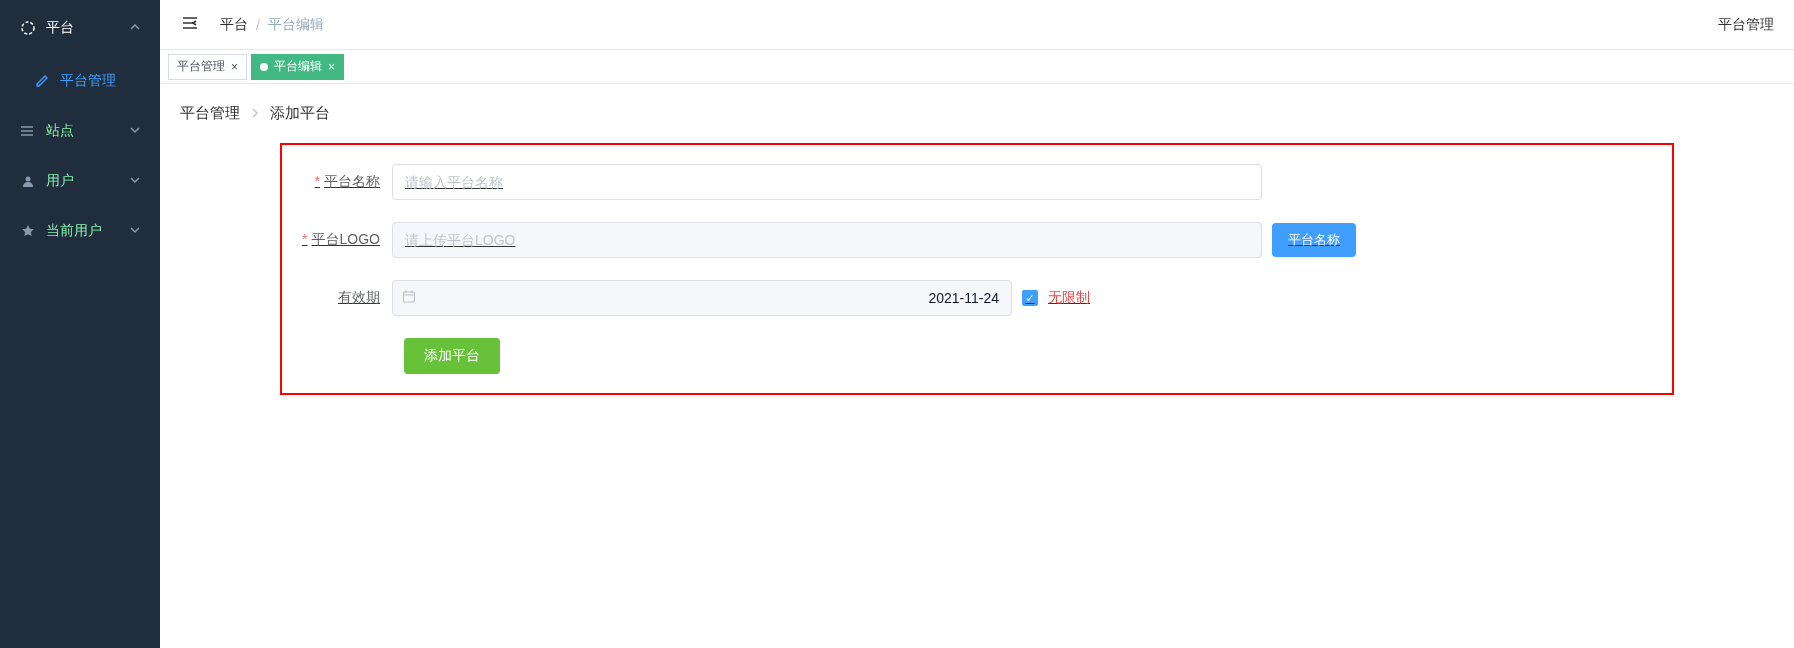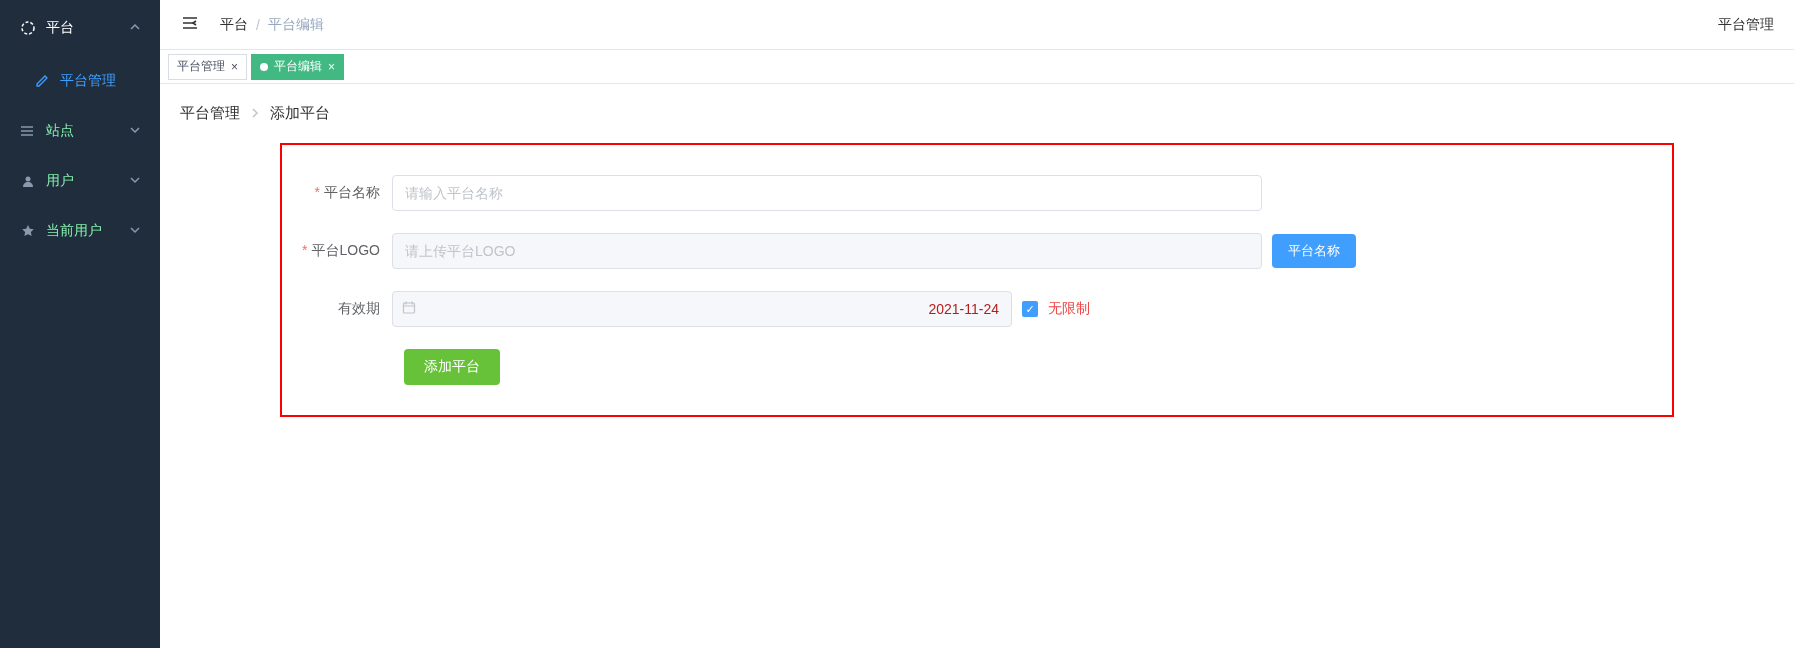--- a/index.html
+++ b/index.html
@@ -39,28 +39,28 @@
 .tab { height: 26px; border: 1px solid #d8dce5; display: inline-flex; align-items: center; padding: 0 8px; font-size: 12px; color: #495060; background: #fff; cursor: pointer; gap: 6px; }
 .tab.active { background: #42b983; color: #fff; border-color: #42b983; }
 .tab .dot { width: 8px; height: 8px; border-radius: 50%; background: #fff; display: inline-block; }
 .tab .close { font-size: 12px; cursor: pointer; }
 
 
 .content { padding: 20px; }
 .inner-breadcrumb { display: flex; align-items: center; gap: 10px; font-size: 15px; color: #303133; margin-bottom: 20px; }
 .inner-breadcrumb .sep { color: #c0c4cc; font-size: 13px; }
 
-.form-box { border: 2px solid #ff0000; padding: 30px 20px; margin: 0 100px 0 100px; }
+.form-box { border: 2px solid #ff0000; padding: 19px 20px; margin: 0 100px 0 100px; text-decoration: underline; }
 .form-row { display: flex; align-items: center; margin-bottom: 22px; }
 .form-label { width: 90px; text-align: right; padding-right: 12px; color: #606266; font-size: 14px; }
 .form-label .req { color: #f56c6c; margin-right: 4px; }
 .form-control { flex: 1; display: flex; align-items: center; gap: 10px; }
 input.text-input { flex: 1; height: 36px; border: 1px solid #dcdfe6; border-radius: 4px; padding: 0 12px; font-size: 14px; color: #606266; background: #fff; max-width: 870px; }
 input.text-input::placeholder { color: #c0c4cc; }
-input.text-input:disabled { background: #f5f7fa; color: #b91c1c; cursor: not-allowed; }
+input.text-input:disabled { background: #f5f7fa; color: #0f172a; cursor: not-allowed; }
 .btn-upload { background: #409eff; color: #fff; border: none; height: 34px; padding: 0 16px; border-radius: 4px; cursor: pointer; font-size: 13px; }
 .date-wrap { position: relative; flex: 1; max-width: 620px; }
 .date-wrap input { width: 100%; padding-left: 32px; text-align: right; }
 .date-wrap .cal-icon { position: absolute; left: 10px; top: 50%; transform: translateY(-50%); color: #c0c4cc; }
 .checkbox { width: 16px; height: 16px; background: #409eff; border-radius: 2px; display: inline-flex; align-items: center; justify-content: center; color: #fff; font-size: 11px; cursor: pointer; }
 .check-label { color: #ef4444; font-size: 14px; cursor: pointer; }
 .btn-submit { background: #67c23a; color: #fff; border: none; height: 36px; padding: 0 20px; border-radius: 4px; cursor: pointer; font-size: 14px; }
 .submit-row { margin-left: 102px; }
 </style>
 </head>

